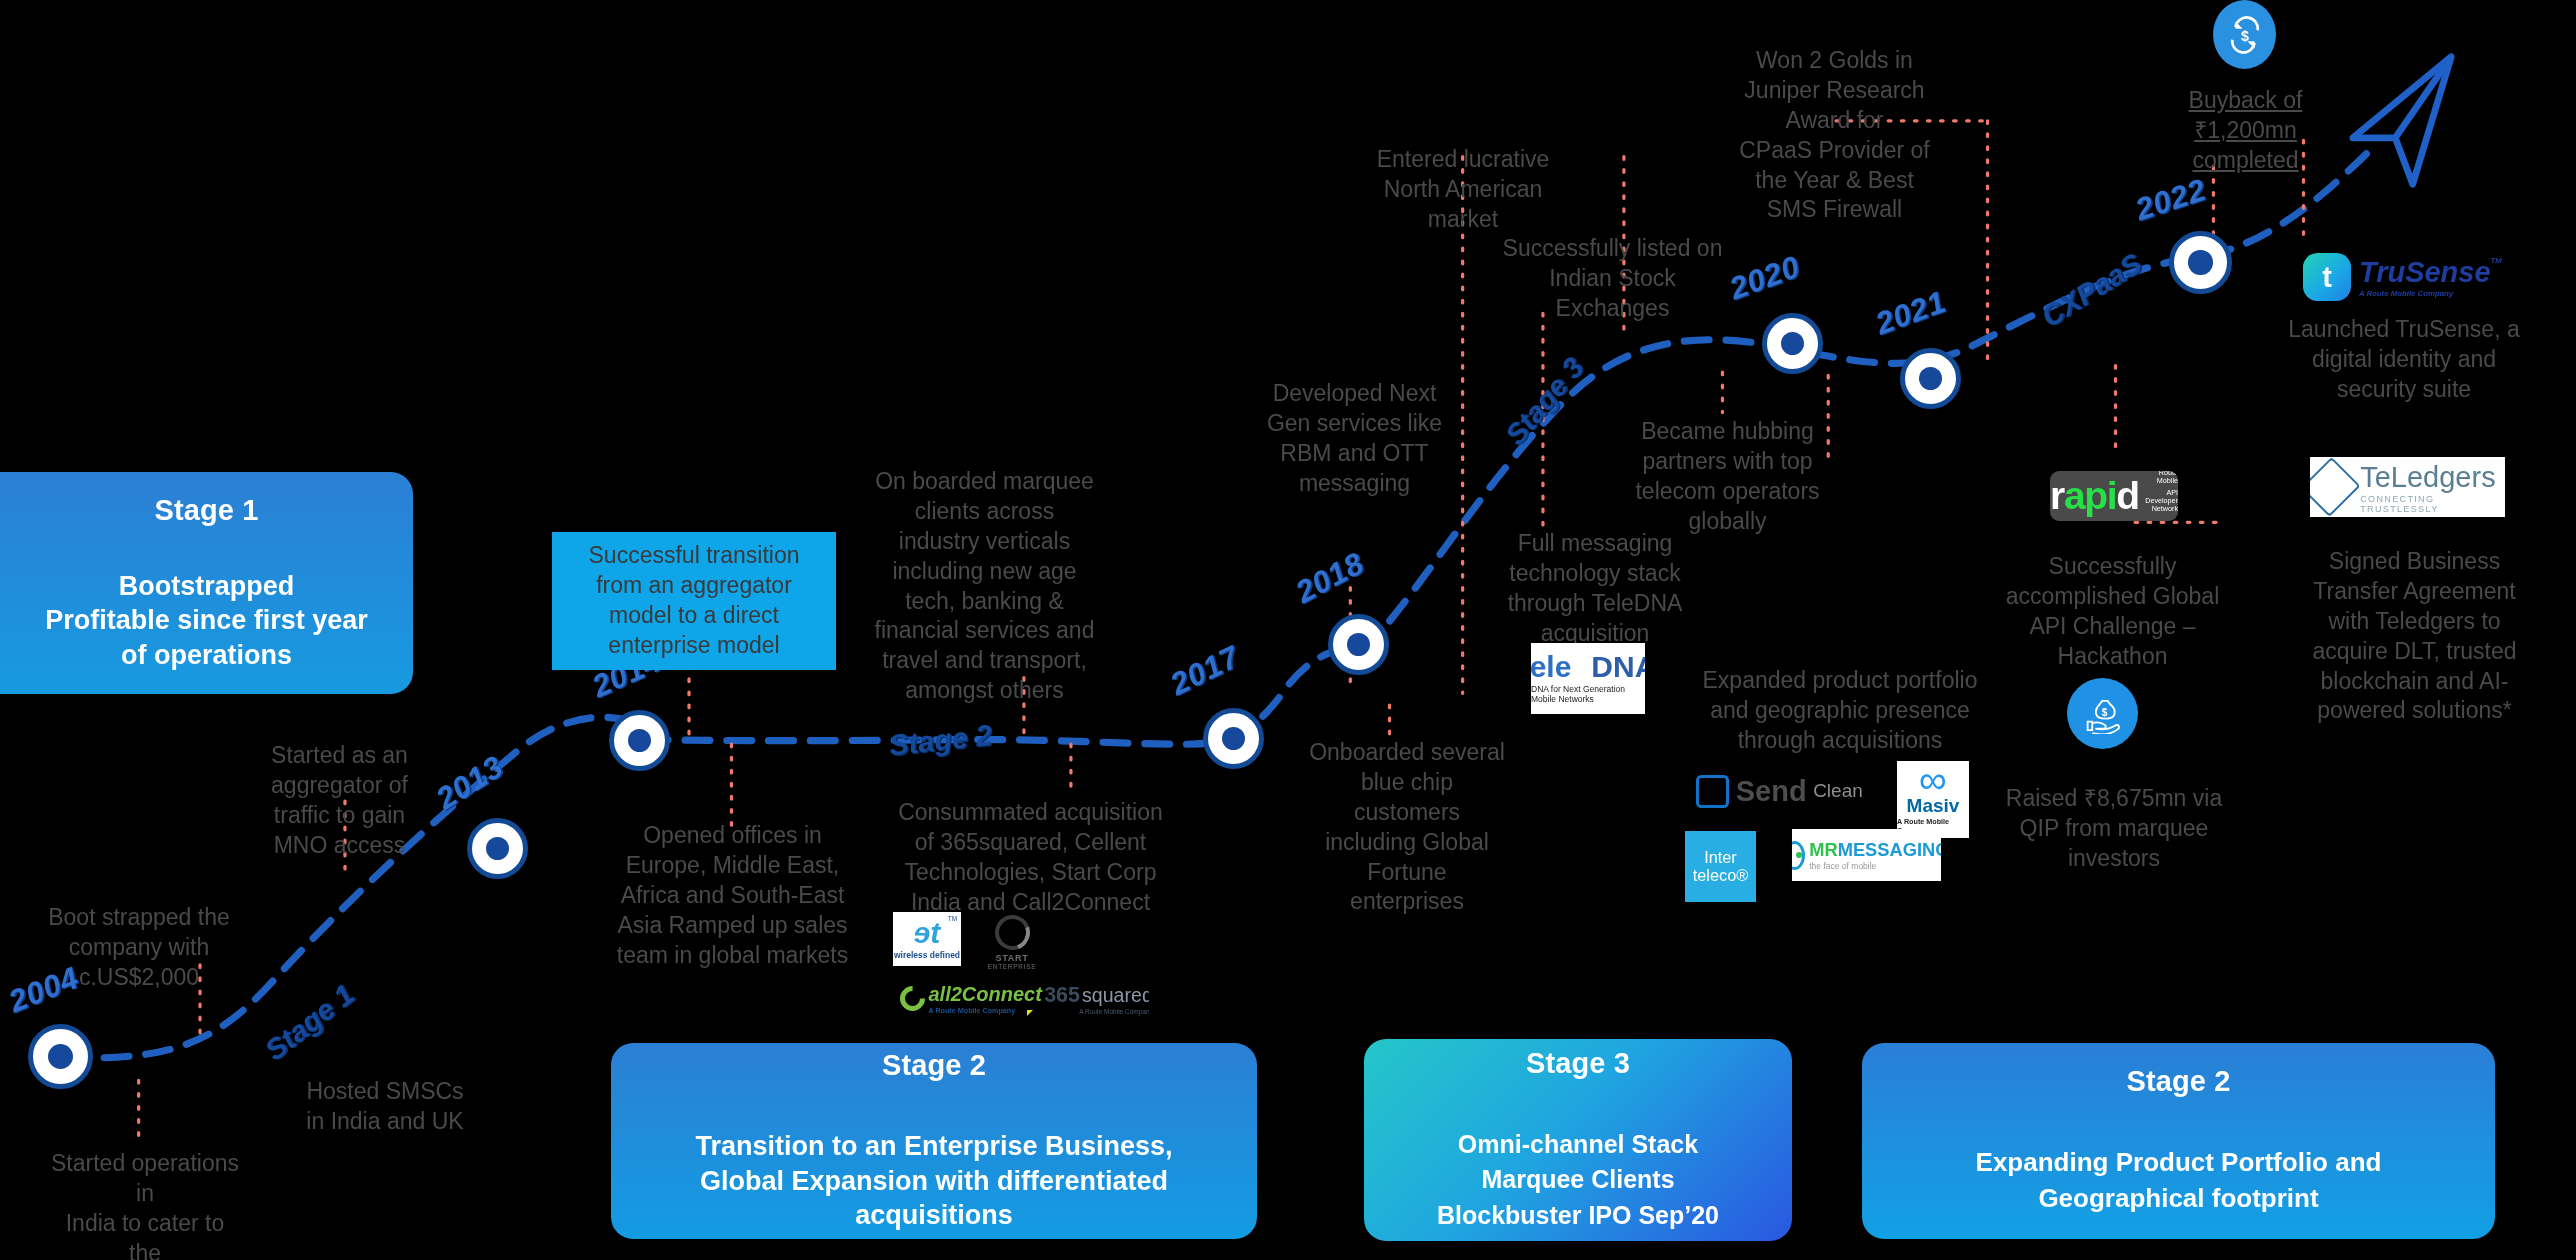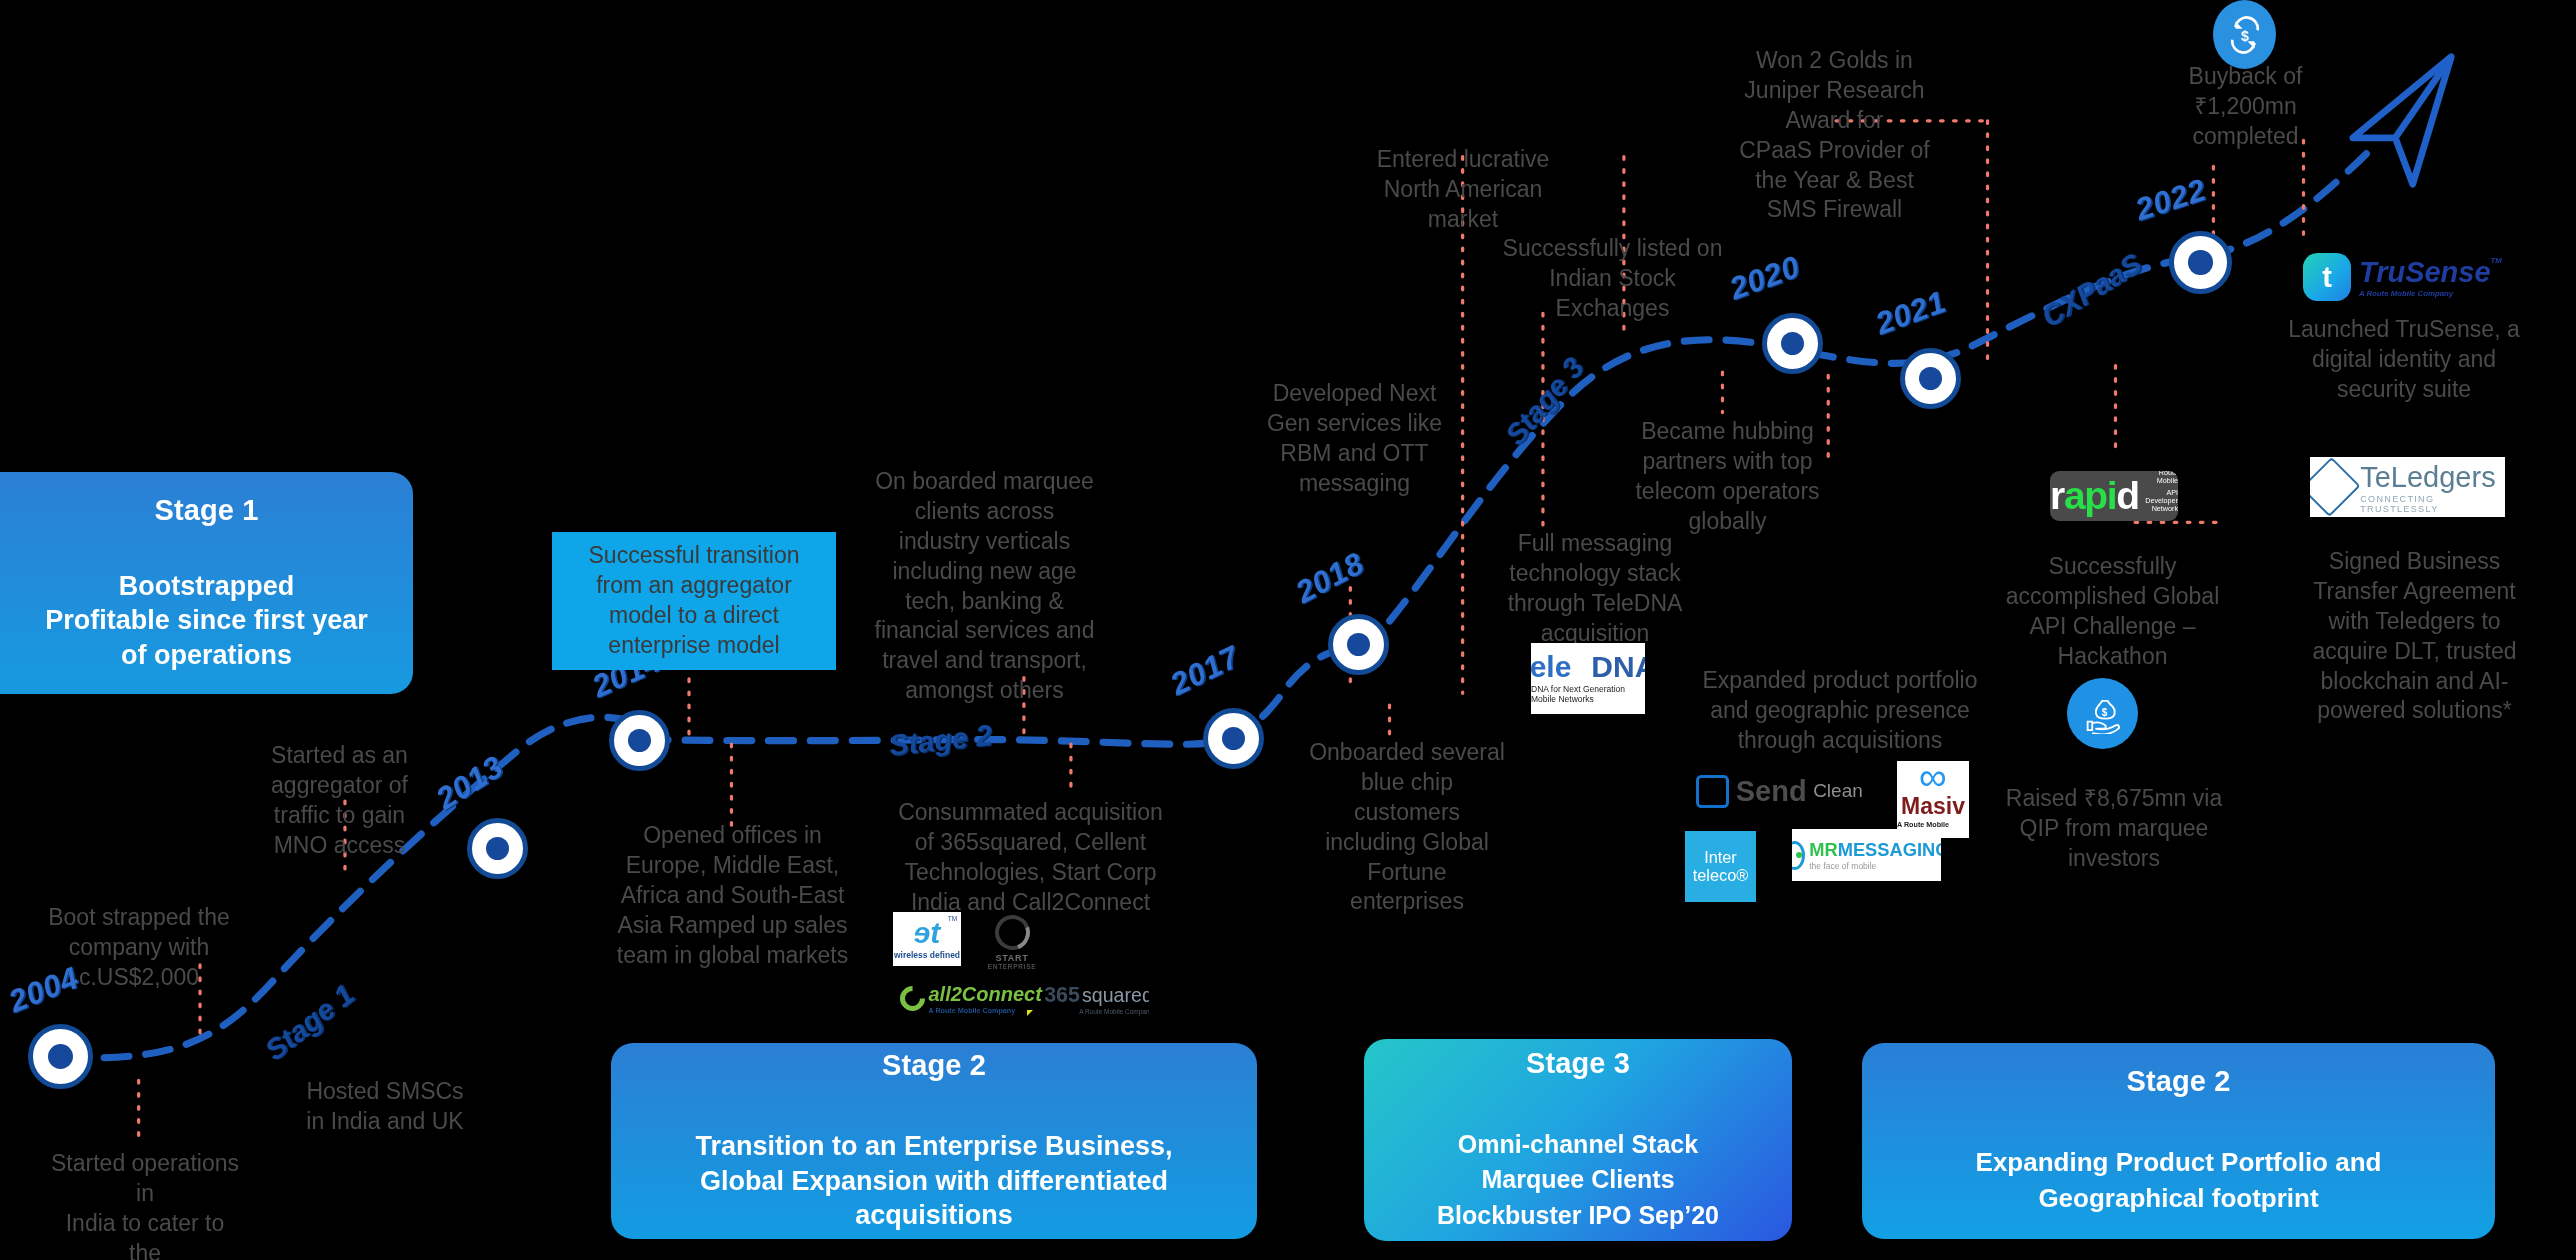--- a/index.html
+++ b/index.html
@@ -174,21 +174,21 @@
   .lg-teledna .dna { color:#2c5fa8; font-weight:800; font-size:30px; line-height:.9; }
   .lg-teledna .sub { color:#222; font-size:8.5px; margin-top:3.9px; }
 
   .lg-sendclean { gap: 6.5px; background: transparent; }
   .lg-sendclean .bx { width: 33px; height: 33px; border: 3.3px solid #1471c9; border-radius: 5.2px; }
   .lg-sendclean .t1 { color: #4d4d4d; font-weight: 800; font-size: 29px; }
   .lg-sendclean .t2 { color: #8f8f8f; font-weight: 400; font-size: 19px; }
 
   .lg-masiv { flex-direction: column; }
   .lg-masiv .inf { color: #2196f3; font-size: 39px; line-height: .8; font-weight: 400; }
-  .lg-masiv .nm { color: #7f1d1d; font-weight: 700; font-size: 23px; }
+  .lg-masiv .nm { color: #0369a1; font-weight: 700; font-size: 19px; }
   .lg-masiv .sub { color: #222; font-size: 7.2px; font-weight: 700; }
 
   .lg-inter { background: #29aee4; flex-direction: column; align-items:center; justify-content:center; }
   .lg-inter .t { color: #fff; font-size: 16.3px; line-height: 1.05; font-weight: 400; text-align:center;}
 
   .lg-mr { gap: 4.6px; }
   .lg-mr .face { width: 29px; height: 29px; border-radius: 50%; border: 3.3px solid #1b9ad6; display:flex; align-items:center; justify-content:center; gap:3.3px;}
   .lg-mr .face i { width: 5.9px; height: 5.9px; background: #2fc24d; border-radius: 50%; display:block;}
   .lg-mr .mr { color: #2fc24d; font-weight: 800; font-size: 18.3px; }
   .lg-mr .ms { color: #1b9ad6; font-weight: 800; font-size: 18.3px; }
@@ -411,21 +411,21 @@
 
   <div class="note" style="left:1990px; top:552px; width:245px;">Successfully
 accomplished Global
 API Challenge –
 Hackathon</div>
 
   <div class="note" style="left:1998px; top:784px; width:232px;">Raised ₹8,675mn via
 QIP from marquee
 investors</div>
 
-  <div class="note" style="left:2169px; top:62px; width:153px;">Buyback of
+  <div class="note" style="left:2169px; top:86px; width:153px;text-decoration:underline;">Buyback of
 ₹1,200mn
 completed</div>
 
   <div class="note" style="left:2272px; top:315px; width:264px;">Launched TruSense, a
 digital identity and
 security suite</div>
 
   <div class="note" style="left:2284px; top:547px; width:261px;">Signed Business
 Transfer Agreement
 with Teledgers to

